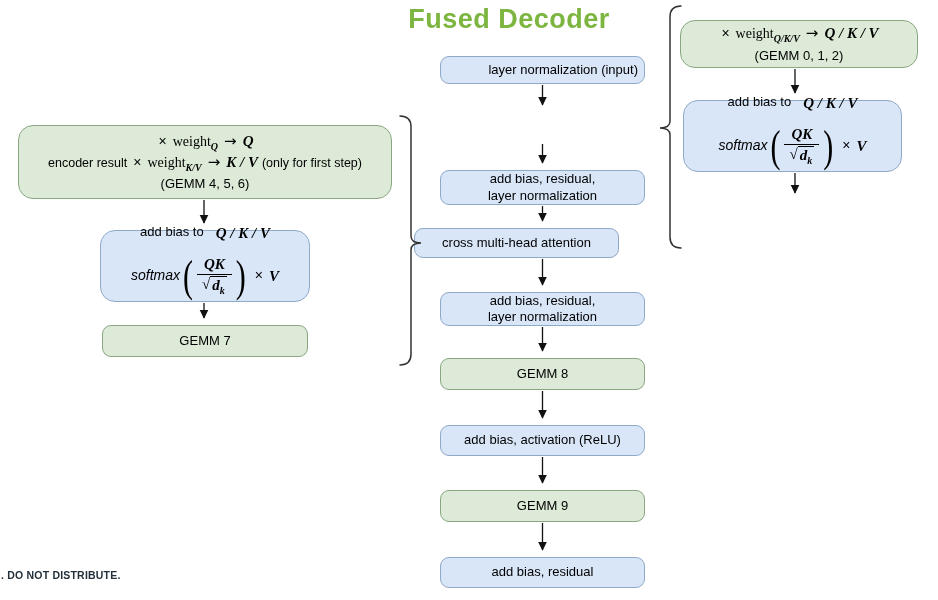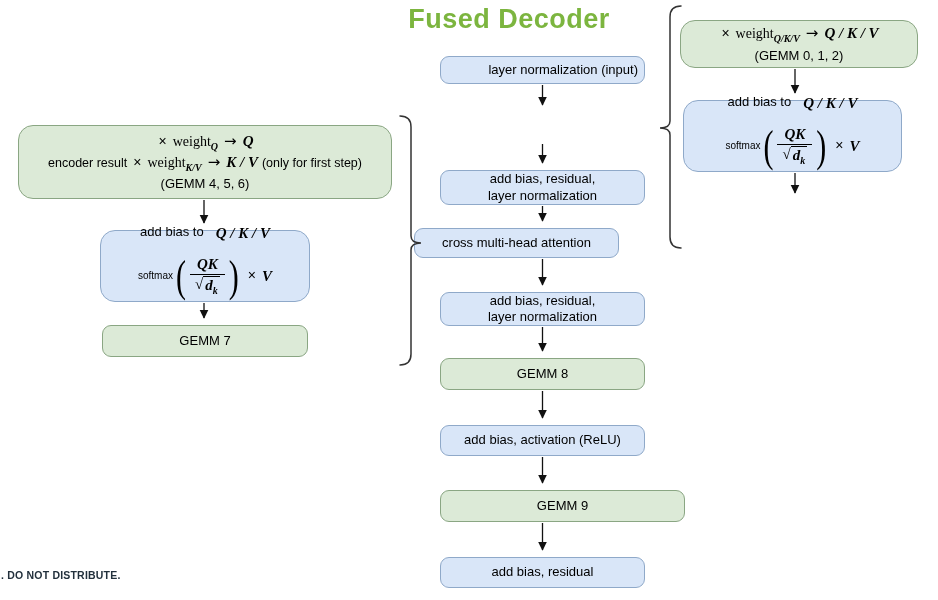--- a/index.html
+++ b/index.html
@@ -37,21 +37,21 @@
   .mi{font-family:"Liberation Serif",serif;font-style:italic;font-weight:bold;font-size:15px;}
   .mw{font-family:"Liberation Serif",serif;font-size:14px;}
   .mw sub{font-family:"Liberation Serif",serif;font-style:italic;font-weight:bold;font-size:10px;}
   .times{font-size:14px;padding:0 2px;}
   .marrow{font-size:15px;padding:0 2px;font-family:"DejaVu Sans",sans-serif;}
   .wrow{display:flex;align-items:baseline;justify-content:center;gap:4px;}
   .wnote{font-size:12.5px;}
   .gemmrow{font-size:13px;margin-top:2px;}
   .attn-line1{display:flex;align-items:flex-start;gap:12px;margin-bottom:1px;}
   .attn-line2{display:flex;align-items:center;justify-content:center;gap:2px;}
-  .fnname{font-size:10px;}
+  .fnname{font-size:14px;font-style:italic;}
   .paren{
     font-family:"Liberation Serif",serif;font-size:30px;font-weight:normal;
     transform:scaleY(1.45);line-height:1;display:inline-block;padding:0 1px;
   }
   .frac{display:inline-flex;flex-direction:column;align-items:center;line-height:1.15;margin:12px 1px;}
   .num{border-bottom:1.4px solid #000;padding:0 7px 1px;}
   .den{display:flex;align-items:flex-start;padding-top:1px;}
   .rad{font-family:"Liberation Serif",serif;font-size:15px;font-weight:bold;}
   .underroot{border-top:1.4px solid #000;padding:0 2px;}
   .underroot sub{font-size:10px;}
@@ -77,21 +77,21 @@
   <div class="box blue" style="left:440px;top:292px;width:205px;height:34px;">
     <span class="prewrap">add bias, residual,
 layer normalization</span>
   </div>
   <div class="box green" style="left:440px;top:358px;width:205px;height:32px;">
     <span class="prewrap">GEMM 8</span>
   </div>
   <div class="box blue" style="left:440px;top:425px;width:205px;height:31px;">
     <span class="prewrap">add bias, activation (ReLU)</span>
   </div>
-  <div class="box green" style="left:440px;top:490px;width:245px;height:32px;">
+  <div class="box green" style="left:440px;top:490px;width:205px;height:32px;">
     <span class="prewrap">GEMM 9</span>
   </div>
   <div class="box blue" style="left:440px;top:557px;width:205px;height:31px;">
     <span class="prewrap">add bias, residual</span>
   </div>
 
   <div class="box green bigradius" style="left:18px;top:125px;width:374px;height:74px;">
     <div class="wrow">
       <span class="times">×</span>
         <span class="mw"><span>weight</span><sub>Q</sub></span>

